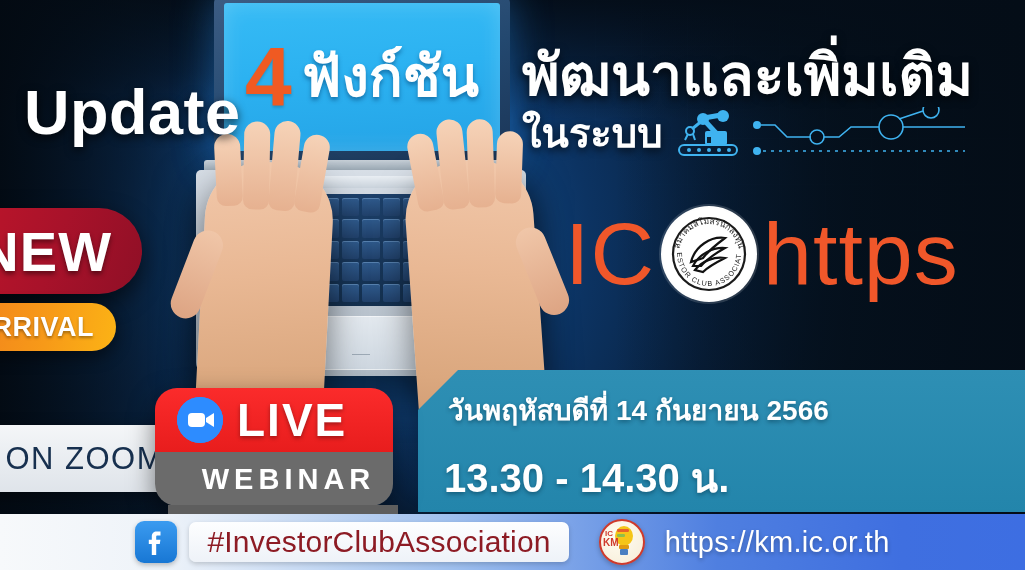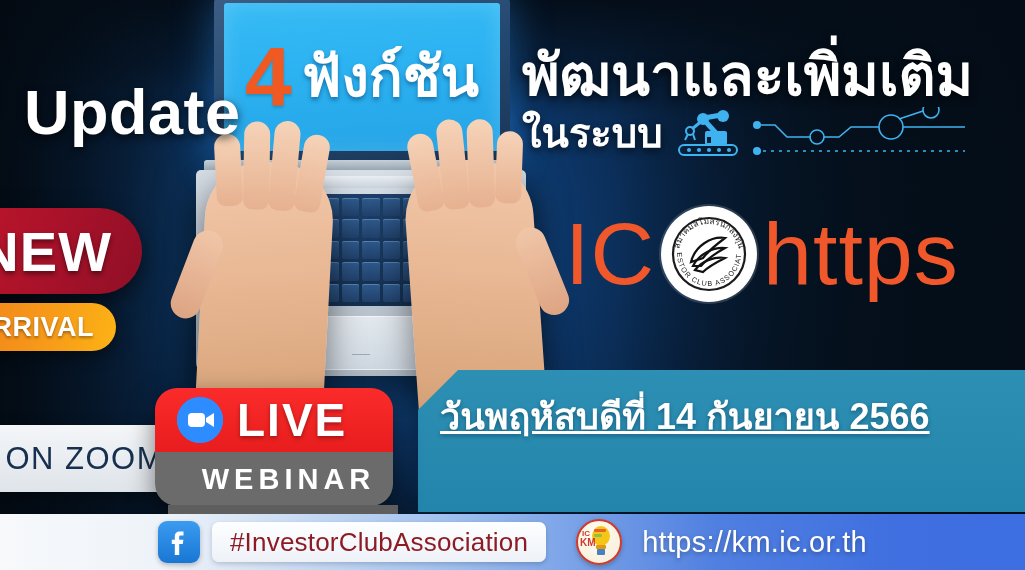--- a/index.html
+++ b/index.html
@@ -140,40 +140,40 @@
   .live-word{font-size:46px;font-weight:700;color:#fff;letter-spacing:2px;
     text-shadow:0 2px 4px rgba(0,0,0,.35);}
   .live-bot{height:54px;background:#6b6b6b;display:flex;align-items:center;justify-content:center;padding-left:29px;}
   .web-word{font-size:29px;font-weight:700;color:#fff;letter-spacing:5px;}
 
   
   .date-panel{position:absolute;left:418px;top:370px;width:607px;height:142px;
     background:linear-gradient(180deg,#2e8fb4,#2385ab);
     clip-path:polygon(40px 0, 100% 0, 100% 100%, 0 100%, 0 40px);
     box-shadow:0 6px 20px rgba(0,0,0,.35);}
-  .date-l1{position:absolute;left:22px;top:18px;font-size:36px;font-weight:700;color:#fff;
-    white-space:nowrap;text-shadow:0 2px 4px rgba(0,40,60,.45);text-decoration:underline;}
+  .date-l1{position:absolute;left:30px;top:18px;font-size:28px;font-weight:700;color:#fff;
+    white-space:nowrap;text-shadow:0 2px 4px rgba(0,40,60,.45);}
   .date-l2-wrap{position:absolute;left:26px;top:76px;display:flex;align-items:baseline;gap:14px;}
   .date-l2{font-size:40px;font-weight:700;color:#fff;white-space:nowrap;
     text-shadow:0 2px 4px rgba(0,40,60,.45);}
   .date-note{font-size:25px;font-style:italic;color:#cf3b2a;white-space:nowrap;
     font-family:"Liberation Serif",serif;}
 
   
   .footer{position:absolute;left:0;bottom:0;width:1025px;height:56px;
     background:linear-gradient(90deg,#f7f9fb 0%,#eef3f9 16%,#9fc0ee 44%,#4f7fe0 70%,#3f6fe0 88%,#3d6ee2 100%);
     display:flex;align-items:center;justify-content:center;gap:12px;}
   .fb-icon{width:42px;height:42px;border-radius:9px;flex:0 0 auto;
     background:linear-gradient(180deg,#3b9bf0,#1877d4);position:relative;
     box-shadow:0 2px 5px rgba(0,0,0,.25);}
   .hash-chip{height:40px;min-width:290px;border-radius:7px;
     background:linear-gradient(180deg,#fdfeff,#eef2f8);
     display:flex;align-items:center;justify-content:center;padding:0 18px;box-sizing:border-box;
     box-shadow:0 2px 5px rgba(0,0,0,.18);}
-  .hash-txt{font-size:26px;color:#8d1b24;letter-spacing:.2px;white-space:nowrap;}
+  .hash-txt{font-size:30px;color:#8d1b24;letter-spacing:.2px;white-space:nowrap;}
   .km-logo{width:42px;height:42px;border-radius:50%;flex:0 0 auto;position:relative;
     background:radial-gradient(circle at 40% 35%,#fffdf3,#f6ecd6);
     border:2px solid #cf3a2c;margin-left:18px;box-shadow:0 2px 5px rgba(0,0,0,.25);}
   .url-txt{font-size:29px;color:#fff;letter-spacing:.3px;white-space:nowrap;
     text-shadow:0 2px 4px rgba(0,0,0,.3);margin-left:8px;}
 
   
   .gray-tab{position:absolute;left:168px;bottom:56px;width:230px;height:9px;background:#5e5e5e;}
 </style>
 </head>
@@ -375,20 +375,21 @@
     <span class="arr-txt">ARRIVAL</span>
   </div>
 
   <div class="zoom-panel">
     <span class="zoom-txt">ON ZOOM</span>
   </div>
 
   <div class="date-panel">
     <div class="date-l1">วันพฤหัสบดีที่ 14 กันยายน 2566</div>
     <div class="date-l2-wrap">
+      <span class="date-l2">13.30 - 14.30 น.</span>
     </div>
   </div>
 
   <div class="live-card">
     <div class="live-top">
       <span class="zoom-dot">
         <svg width="46" height="46" viewBox="0 0 46 46">
           <circle cx="23" cy="23" r="23" fill="#2d8cff"></circle>
           <rect x="11" y="16" width="17" height="14" rx="4" fill="#ffffff"></rect>
           <path d="M29 21 L37 16 L37 30 L29 25 Z" fill="#ffffff"></path>

